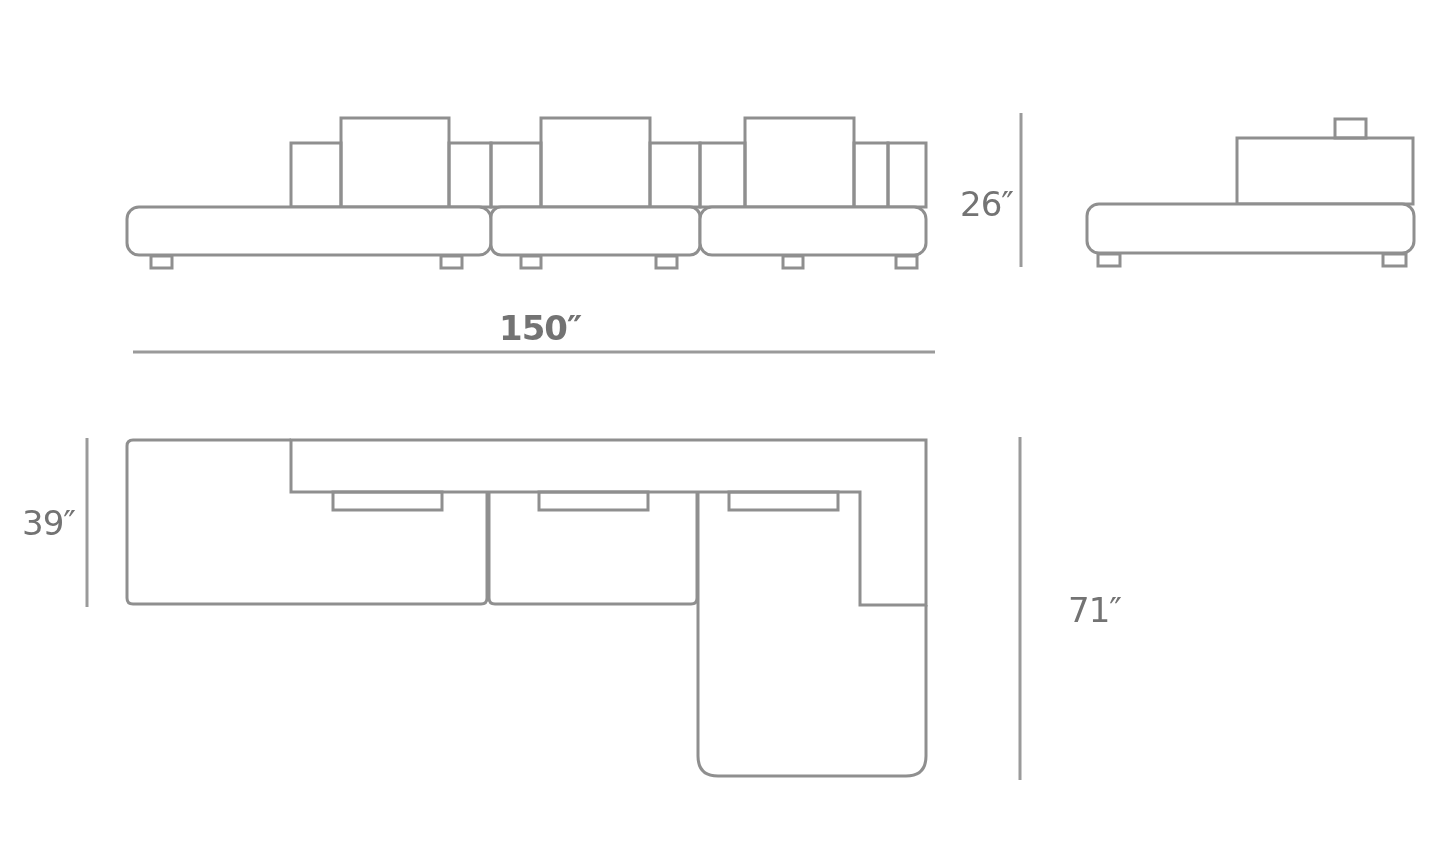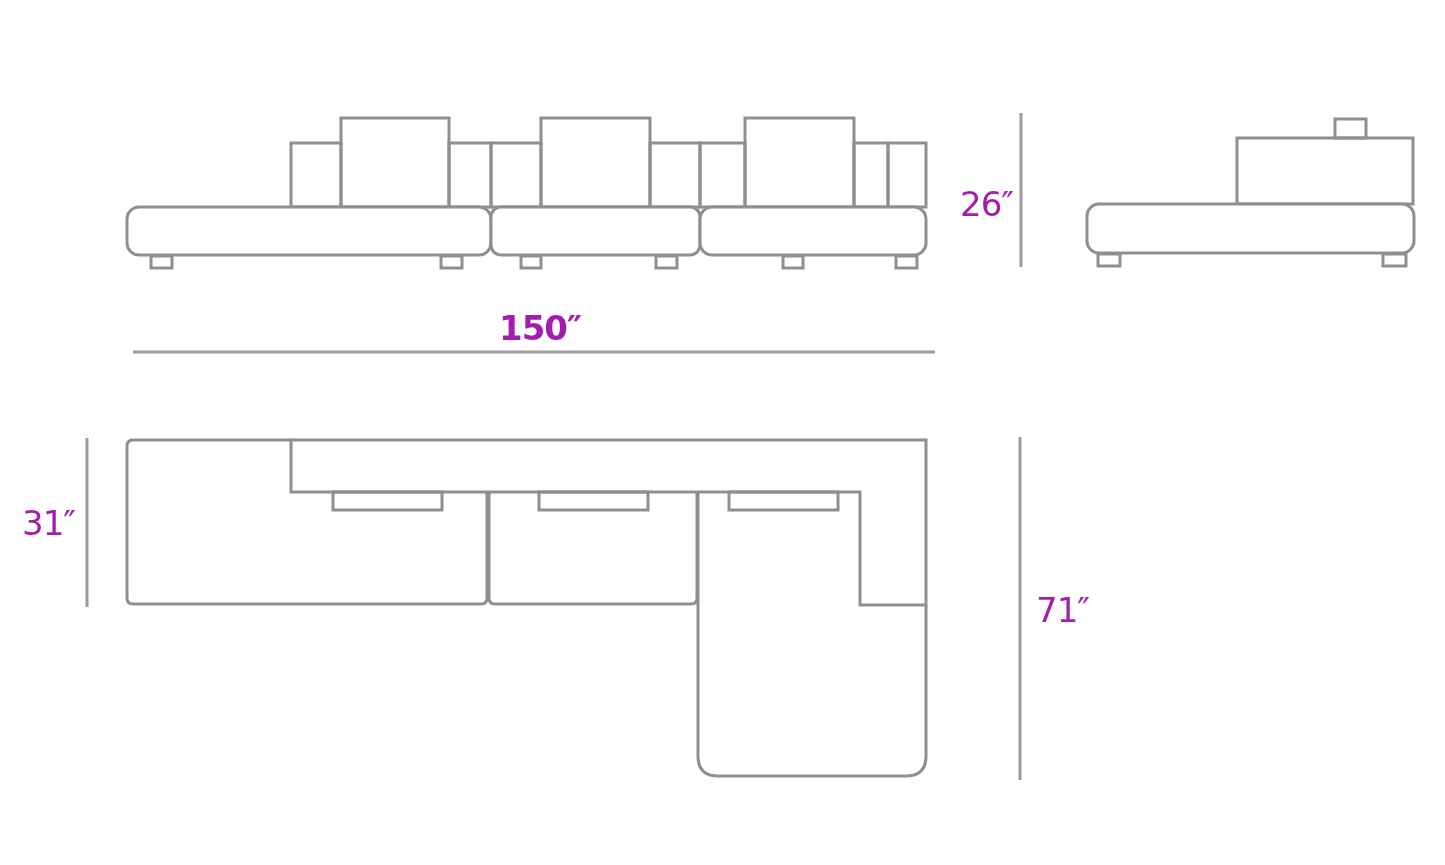--- a/index.html
+++ b/index.html
@@ -1,18 +1,18 @@
 <!DOCTYPE html>
 <html><head>
 <meta charset="utf-8">
 <style>
   html, body { margin: 0; padding: 0; background: #ffffff; }
   body { width: 1445px; height: 865px; position: relative; overflow: hidden; font-family: "Liberation Sans", "DejaVu Sans", sans-serif; }
   svg { position: absolute; left: 0; top: 0; }
-  .lbl { position: absolute; color: #a21caf; font-size: 34px; font-family: "DejaVu Sans", "Liberation Sans", sans-serif; font-weight: 400; letter-spacing: -1px; line-height: 1; white-space: nowrap; }
+  .lbl { position: absolute; color: #737373; font-size: 34px; font-family: "DejaVu Sans", "Liberation Sans", sans-serif; font-weight: 400; letter-spacing: -1px; line-height: 1; white-space: nowrap; }
 </style>
 </head>
 <body>
 
 <svg width="1445" height="865" viewBox="0 0 1445 865" xmlns="http://www.w3.org/2000/svg">
   <g fill="none" stroke="#8f8f8f" stroke-width="3" stroke-linejoin="miter">
 
     <g>
 
       <rect x="291" y="143" width="50" height="64"></rect>
@@ -67,14 +67,14 @@
   <g stroke="#9a9a9a" stroke-width="3" fill="none">
     <line x1="1021" y1="113" x2="1021" y2="267"></line>
     <line x1="133" y1="352" x2="935" y2="352"></line>
     <line x1="87" y1="438" x2="87" y2="607"></line>
     <line x1="1020" y1="437" x2="1020" y2="780"></line>
   </g>
 </svg>
 
 <div class="lbl" style="left:960px; top:187px;">26″</div>
 <div class="lbl" style="left:499px; top:311px;font-weight:bold;">150″</div>
-<div class="lbl" style="left:22px; top:506px;">31″</div>
-<div class="lbl" style="left:1036px; top:593px;">71″</div>
+<div class="lbl" style="left:22px; top:506px;">39″</div>
+<div class="lbl" style="left:1068px; top:593px;">71″</div>
 
 </body></html>

